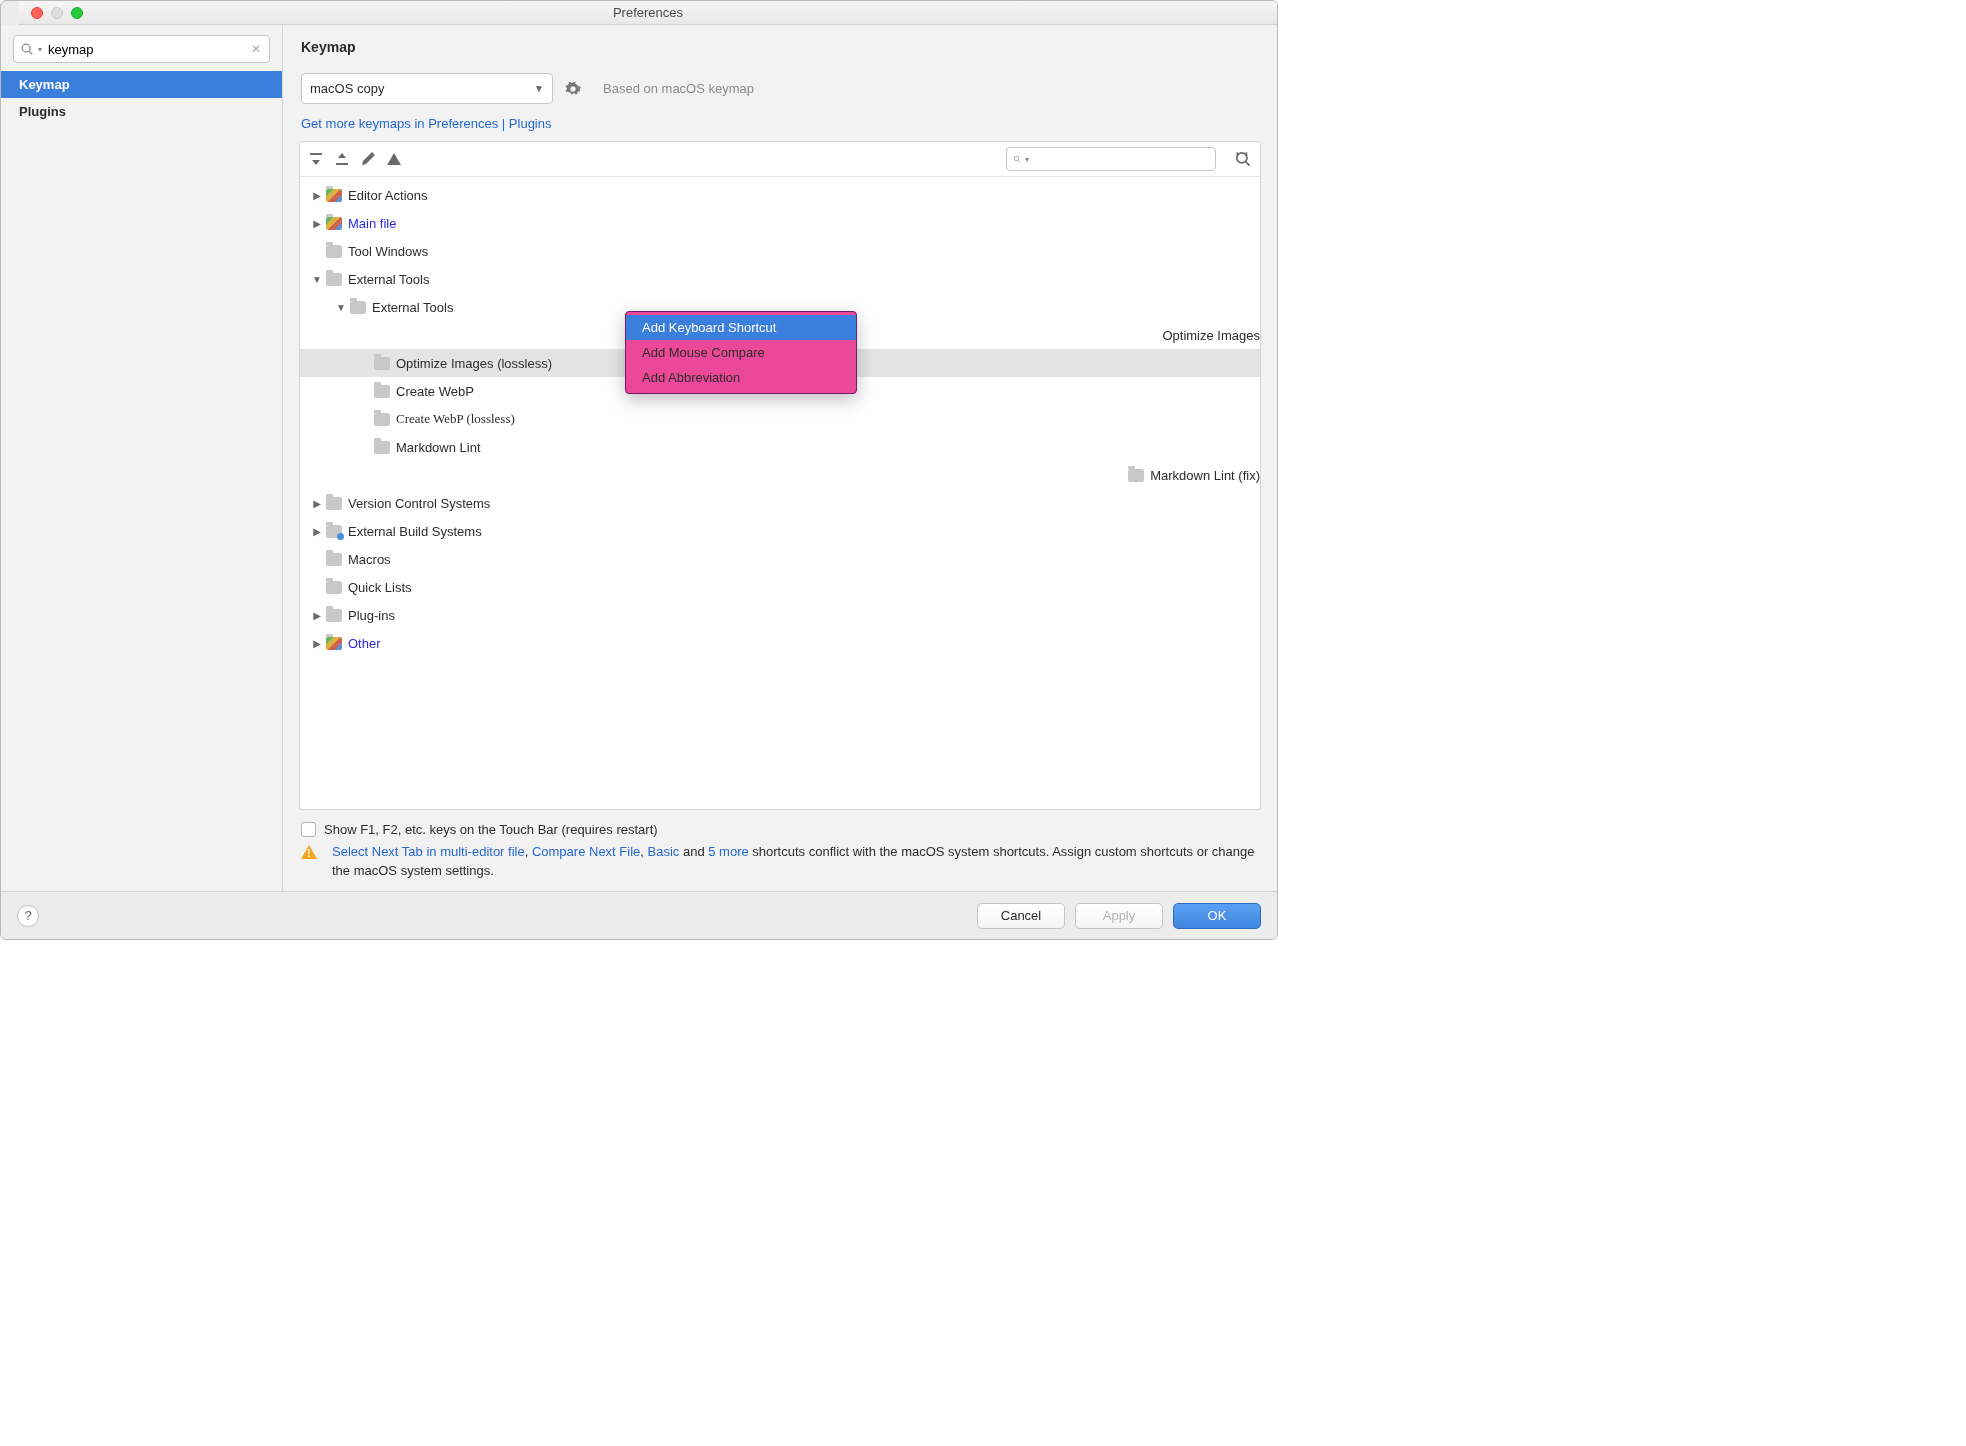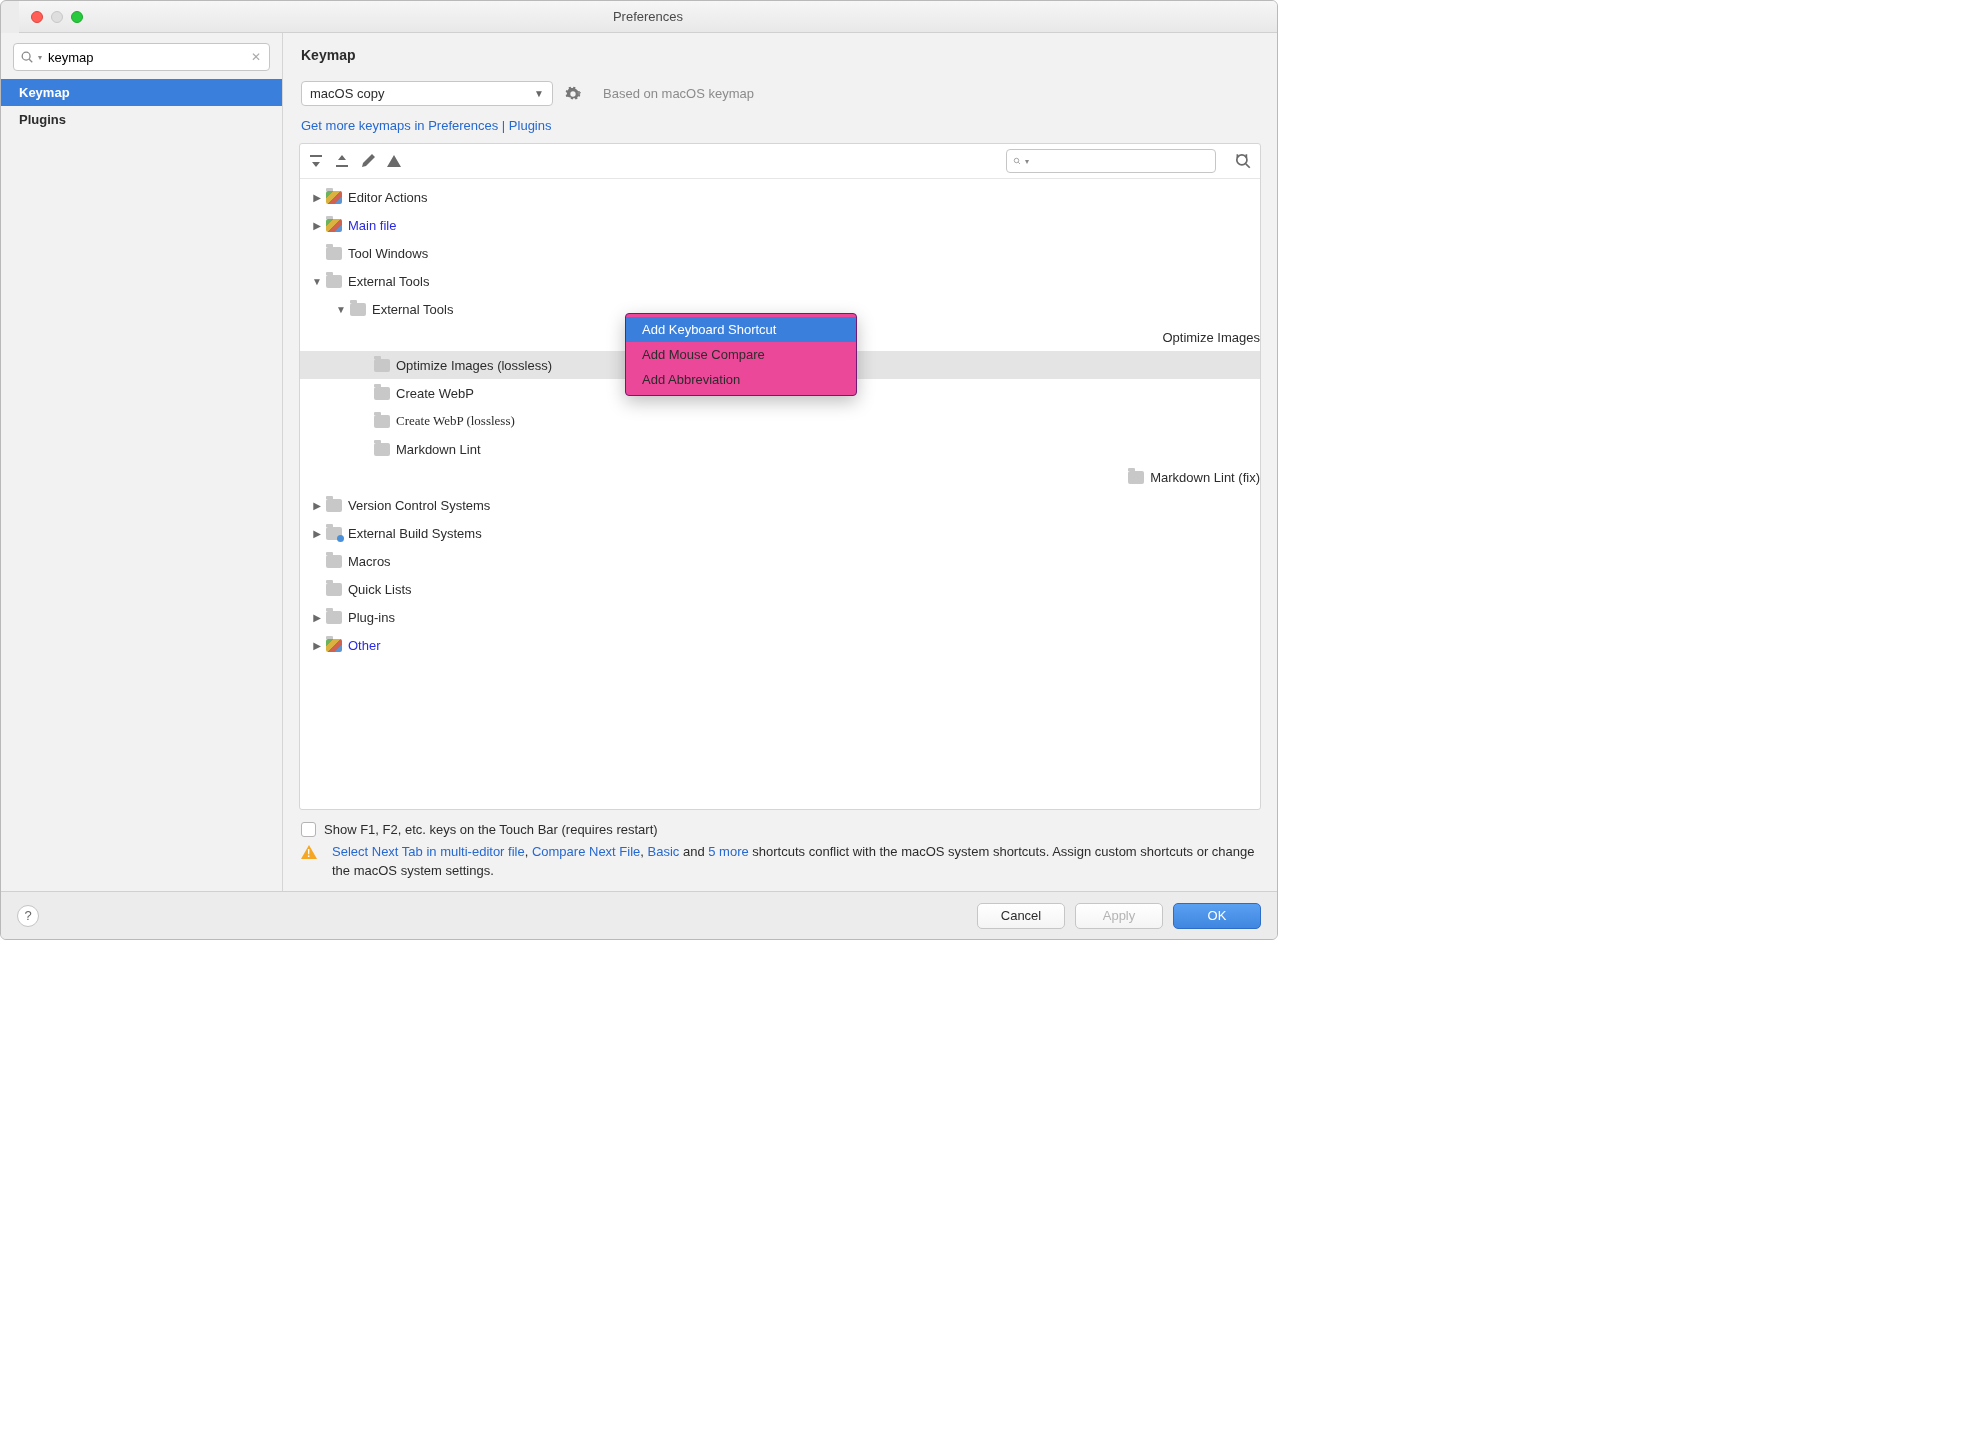--- a/index.html
+++ b/index.html
@@ -16,21 +16,21 @@
   width: 1278px;
   height: 940px;
   background: #ececec;
   display: flex;
   flex-direction: column;
   border: 1px solid #b9b9b9;
   border-radius: 6px;
   overflow: hidden;
 }
 .titlebar {
-  height: 32px;
+  height: 24px;
   display: flex;
   align-items: center;
   background: linear-gradient(#f6f6f6, #e8e8e8);
   border-bottom: 1px solid #d0d0d0;
   position: relative;
   margin-left: 18px;
 }
 .traffic-lights {
   display: flex;
   gap: 8px;
@@ -111,21 +111,21 @@
   display: flex;
   align-items: center;
   gap: 12px;
   padding: 8px 18px 0;
 }
 .combo {
   display: flex;
   align-items: center;
   justify-content: space-between;
   width: 252px;
-  height: 25px;
+  height: 31px;
   background: #fff;
   border: 1px solid #c6c6c6;
   border-radius: 4px;
   padding: 0 8px;
   font-size: 13px;
 }
 .combo .arrow { color: #666; font-size: 10px; }
 .gear-btn { color: #777; display: flex; align-items: center; }
 .gear-btn svg { width: 16px; height: 16px; }
 .gear-sub { font-size: 8px; color: #888; margin-left: -4px; }

